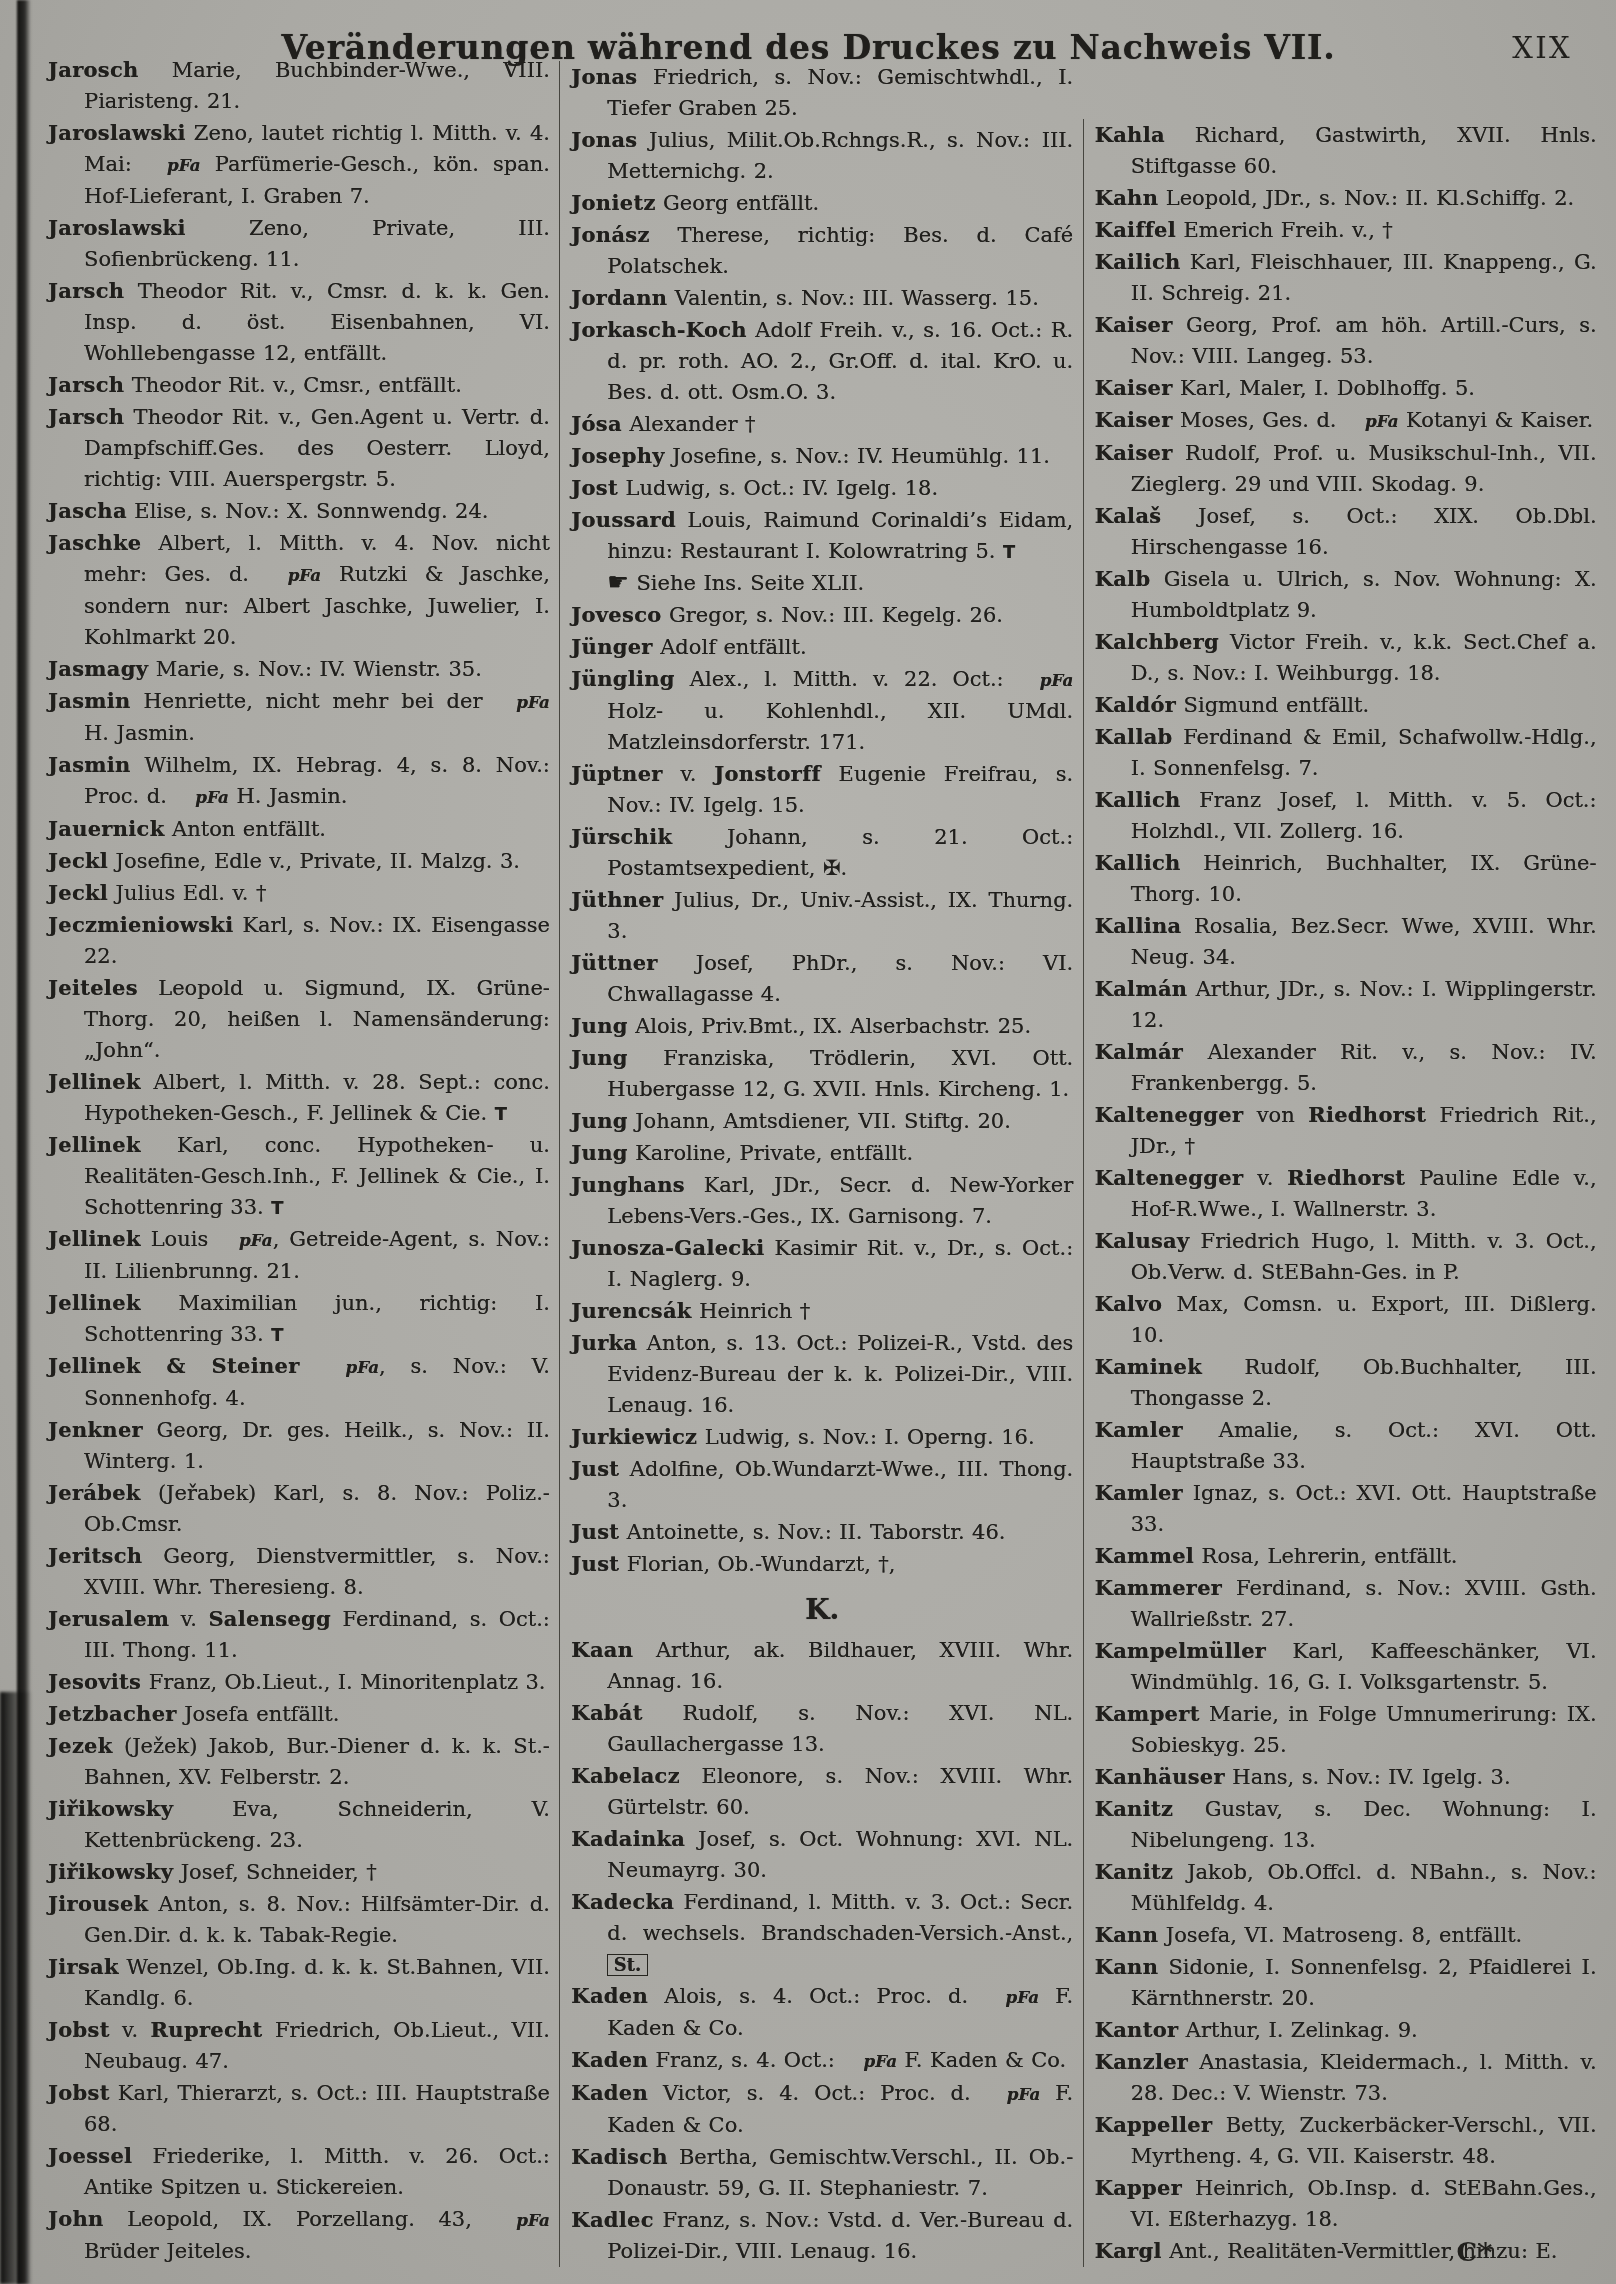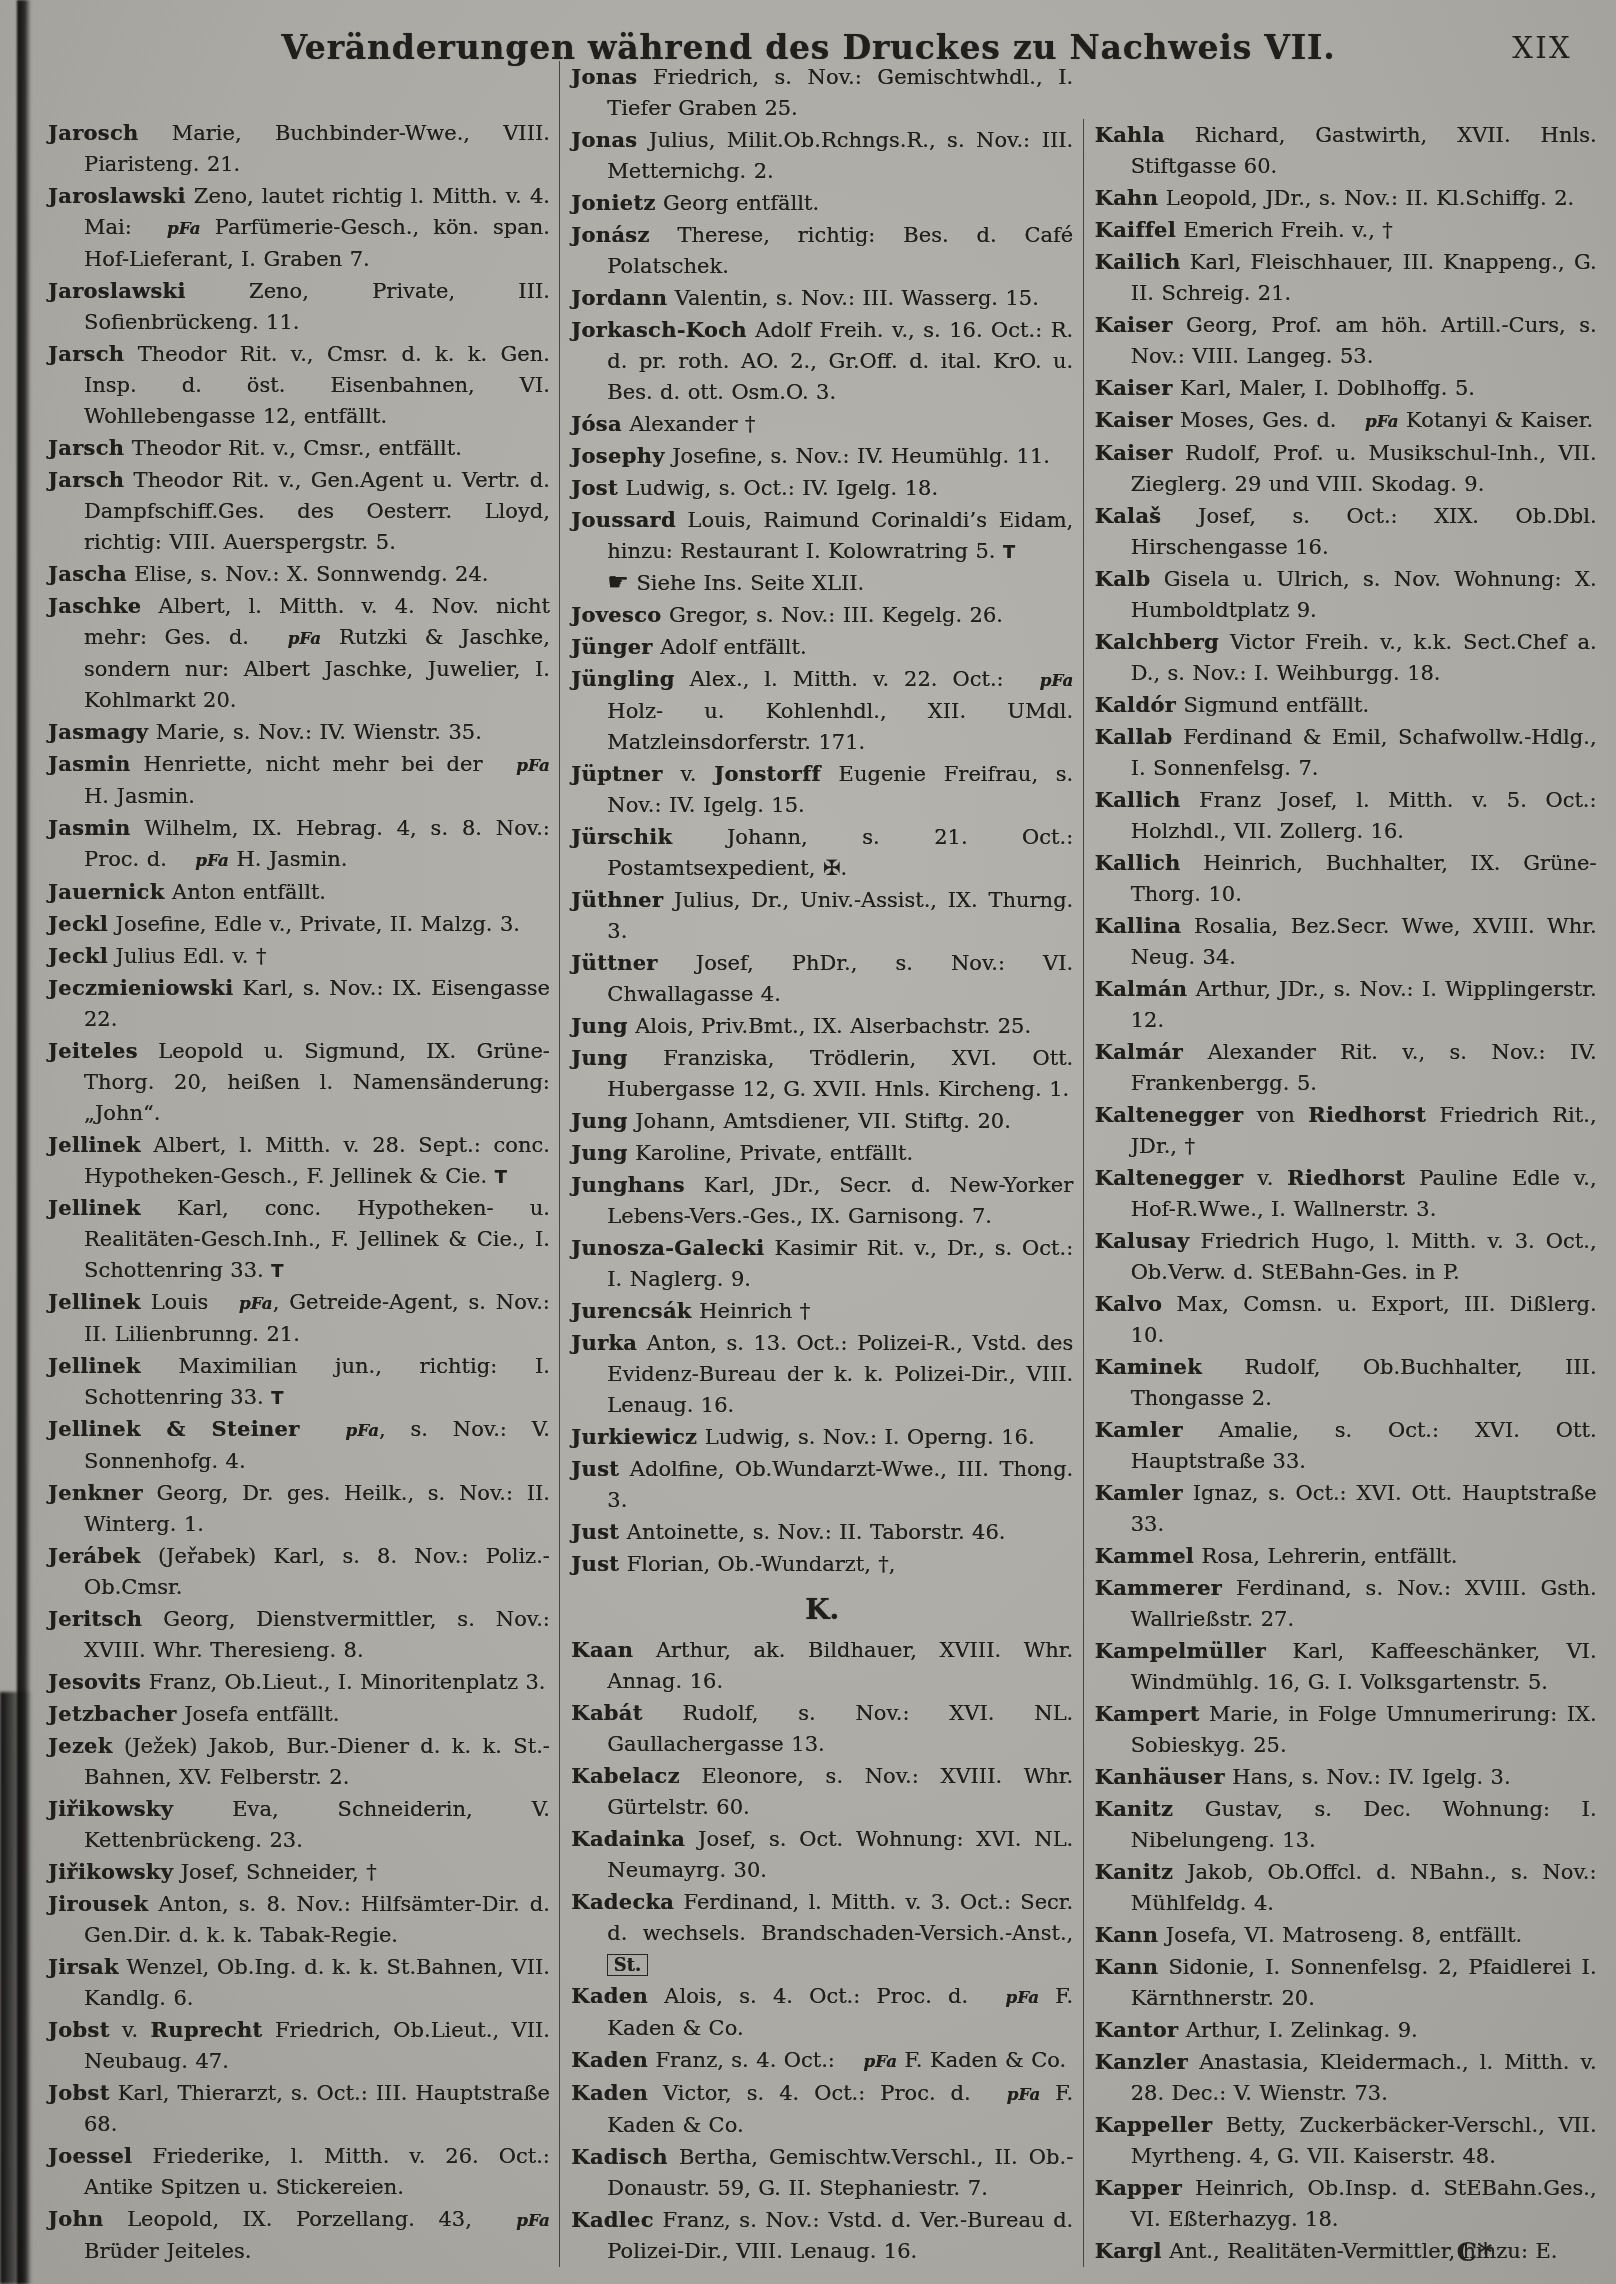--- a/index.html
+++ b/index.html
@@ -86,20 +86,21 @@
         <p class="e"><span class="nm">Jeczmieniowski</span><span class="tx"> Karl, s. Nov.: IX. Eisengasse 22.</span></p>
         <p class="e"><span class="nm">Jeiteles</span><span class="tx"> Leopold u. Sigmund, IX. Grüne-Thorg. 20, heißen l. Namensänderung: „John“.</span></p>
         <p class="e"><span class="nm">Jellinek</span><span class="tx"> Albert, l. Mitth. v. 28. Sept.: conc. Hypotheken-Gesch., F. Jellinek &amp; Cie. </span><span class="tmark">T</span></p>
         <p class="e"><span class="nm">Jellinek</span><span class="tx"> Karl, conc. Hypotheken- u. Realitäten-Gesch.Inh., F. Jellinek &amp; Cie., I. Schottenring 33. </span><span class="tmark">T</span></p>
         <p class="e"><span class="nm">Jellinek</span><span class="tx"> Louis </span><span class="fa">pFa</span><span class="tx">, Getreide-Agent, s. Nov.: II. Lilienbrunng. 21.</span></p>
         <p class="e"><span class="nm">Jellinek</span><span class="tx"> Maximilian jun., richtig: I. Schottenring 33. </span><span class="tmark">T</span></p>
         <p class="e"><span class="nm">Jellinek &amp; Steiner</span><span class="tx"> </span><span class="fa">pFa</span><span class="tx">, s. Nov.: V. Sonnenhofg. 4.</span></p>
         <p class="e"><span class="nm">Jenkner</span><span class="tx"> Georg, Dr. ges. Heilk., s. Nov.: II. Winterg. 1.</span></p>
         <p class="e"><span class="nm">Jerábek</span><span class="tx"> (Jeřabek) Karl, s. 8. Nov.: Poliz.-Ob.Cmsr.</span></p>
         <p class="e"><span class="nm">Jeritsch</span><span class="tx"> Georg, Dienstvermittler, s. Nov.: XVIII. Whr. Theresieng. 8.</span></p>
+        <p class="e"><span class="nm">Jerusalem</span><span class="tx"> v. </span><span class="nm">Salensegg</span><span class="tx"> Ferdinand, s. Oct.: III. Thong. 11.</span></p>
         <p class="e"><span class="nm">Jesovits</span><span class="tx"> Franz, Ob.Lieut., I. Minoritenplatz 3.</span></p>
         <p class="e"><span class="nm">Jetzbacher</span><span class="tx"> Josefa entfällt.</span></p>
         <p class="e"><span class="nm">Jezek</span><span class="tx"> (Ježek) Jakob, Bur.-Diener d. k. k. St.-Bahnen, XV. Felberstr. 2.</span></p>
         <p class="e"><span class="nm">Jiřikowsky</span><span class="tx"> Eva, Schneiderin, V. Kettenbrückeng. 23.</span></p>
         <p class="e"><span class="nm">Jiřikowsky</span><span class="tx"> Josef, Schneider, †</span></p>
         <p class="e"><span class="nm">Jirousek</span><span class="tx"> Anton, s. 8. Nov.: Hilfsämter-Dir. d. Gen.Dir. d. k. k. Tabak-Regie.</span></p>
         <p class="e"><span class="nm">Jirsak</span><span class="tx"> Wenzel, Ob.Ing. d. k. k. St.Bahnen, VII. Kandlg. 6.</span></p>
         <p class="e"><span class="nm">Jobst</span><span class="tx"> v. </span><span class="nm">Ruprecht</span><span class="tx"> Friedrich, Ob.Lieut., VII. Neubaug. 47.</span></p>
         <p class="e"><span class="nm">Jobst</span><span class="tx"> Karl, Thierarzt, s. Oct.: III. Hauptstraße 68.</span></p>
         <p class="e"><span class="nm">Joessel</span><span class="tx"> Friederike, l. Mitth. v. 26. Oct.: Antike Spitzen u. Stickereien.</span></p>

